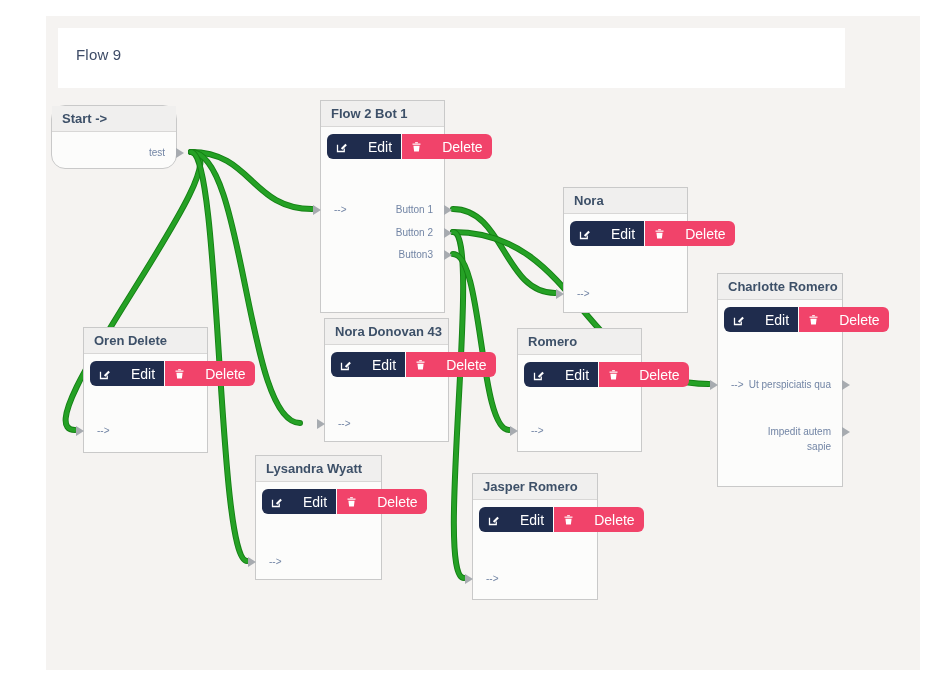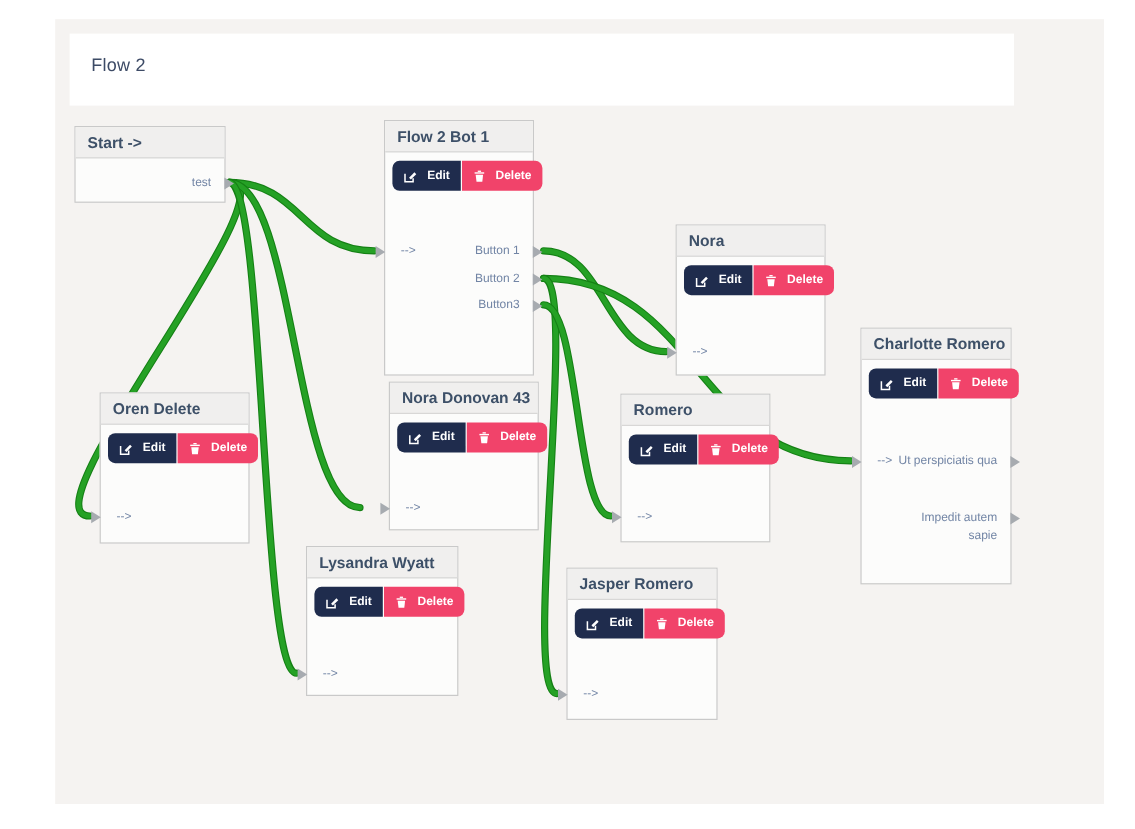--- a/index.html
+++ b/index.html
@@ -10,62 +10,62 @@
   .header-card{position:absolute;left:58px;top:28px;width:787px;height:60px;background:#ffffff;}
   .flow-title{position:absolute;left:18px;top:18px;font-size:15px;color:#3d4b66;letter-spacing:.2px;}
   #edges{position:absolute;left:0;top:0;width:946px;height:691px;pointer-events:none;}
   .edge-under{fill:none;stroke:#158015;stroke-width:6;stroke-linecap:round;}
   .edge-over{fill:none;stroke:#25a125;stroke-width:4.2;stroke-linecap:round;}
   .node{position:absolute;background:#fcfcfb;border:1px solid #c9c9c9;box-sizing:border-box;}
   .node-header{height:26px;background:#f0efee;border-bottom:1px solid #d8d7d6;
                display:flex;align-items:center;padding:0 10px;box-sizing:border-box;}
   .node-title{font-size:13px;font-weight:700;color:#3d5068;white-space:nowrap;}
   .btn-row{position:absolute;left:6px;top:33px;display:flex;}
-  .btn{display:flex;align-items:center;gap:8px;height:25px;padding:0 9px;
-       color:#fff;font-size:10px;font-weight:700;border:none;cursor:pointer;}
+  .btn{display:flex;align-items:center;gap:20px;height:25px;padding:0 9px;
+       color:#fff;font-size:14px;font-weight:400;border:none;cursor:pointer;}
   .btn svg{display:block;}
   .btn-edit{background:var(--edit-bg,#1f2c4d);border-radius:6px 0 0 6px;}
   .btn-delete{background:var(--delete-bg,#f1436a);border-radius:0 6px 6px 0;margin-left:1px;}
   .io-row{position:absolute;height:16px;line-height:16px;font-size:10px;color:#7285a5;}
   .in-label{left:13px;}
   .out-label{right:11px;text-align:right;}
   .out-multi{width:84px;line-height:15px;white-space:normal;height:auto;}
   .port{position:absolute;width:0;height:0;border-top:5px solid transparent;
         border-bottom:5px solid transparent;border-left:8px solid #a7abb0;}
   .port-in{left:-8px;}
   .port-out{left:100%;}
 </style>
 </head>
 <body>
 
 <div class="page">
   <div class="canvas"></div>
   <div class="header-card">
-    <div class="flow-title">Flow 2</div>
+    <div class="flow-title">Flow 9</div>
   </div>
   <svg id="edges" width="946" height="691">
       <path d="M 191 152 C 251.5 152, 251.5 209, 312 209" class="edge-under" stroke="#158015"></path>
       <path d="M 191 152 C 251.5 152, 251.5 209, 312 209" class="edge-over" stroke="#25a125"></path>
       <path d="M 191 152 C 249 152, 17 430, 75 430" class="edge-under" stroke="#158015"></path>
       <path d="M 191 152 C 249 152, 17 430, 75 430" class="edge-over" stroke="#25a125"></path>
       <path d="M 191 152 C 245.5 152, 245.5 423, 300 423" class="edge-under" stroke="#158015"></path>
       <path d="M 191 152 C 245.5 152, 245.5 423, 300 423" class="edge-over" stroke="#25a125"></path>
       <path d="M 191 152 C 221 152, 217 561, 247 561" class="edge-under" stroke="#158015"></path>
       <path d="M 191 152 C 221 152, 217 561, 247 561" class="edge-over" stroke="#25a125"></path>
       <path d="M 453 209 C 504 209, 504 293, 555 293" class="edge-under" stroke="#158015"></path>
       <path d="M 453 209 C 504 209, 504 293, 555 293" class="edge-over" stroke="#25a125"></path>
       <path d="M 453 232 C 581 232, 581 384, 709 384" class="edge-under" stroke="#158015"></path>
       <path d="M 453 232 C 581 232, 581 384, 709 384" class="edge-over" stroke="#25a125"></path>
       <path d="M 453 232 C 483 232, 434 578, 464 578" class="edge-under" stroke="#158015"></path>
       <path d="M 453 232 C 483 232, 434 578, 464 578" class="edge-over" stroke="#25a125"></path>
       <path d="M 453 254 C 483 254, 479 430, 509 430" class="edge-under" stroke="#158015"></path>
       <path d="M 453 254 C 483 254, 479 430, 509 430" class="edge-over" stroke="#25a125"></path>
     </svg>
   <div id="nodes">
-      <div class="node" style="left: 62px; top: 105px; width: 126px; height: 64px;">
+      <div class="node" style="left: 51px; top: 105px; width: 126px; height: 64px; border-radius: 14px;">
         <div class="node-header">
           <span class="node-title">Start -&gt;</span>
         </div>
         <div class="io-row out-label" style="top: 39px;">test</div>
         <div class="port port-out" style="top: 42px;"></div>
       </div>
       <div class="node" style="left: 320px; top: 100px; width: 125px; height: 213px;">
         <div class="node-header">
           <span class="node-title">Flow 2 Bot 1</span>
         </div>

